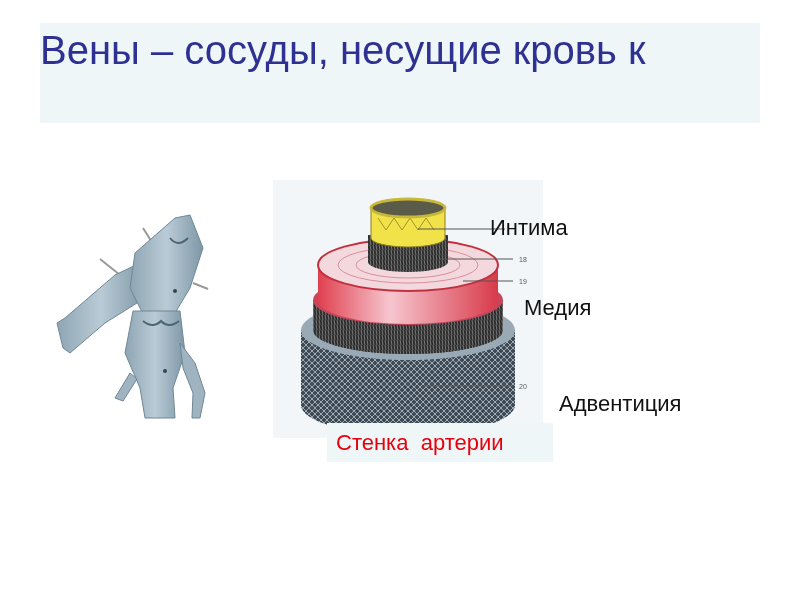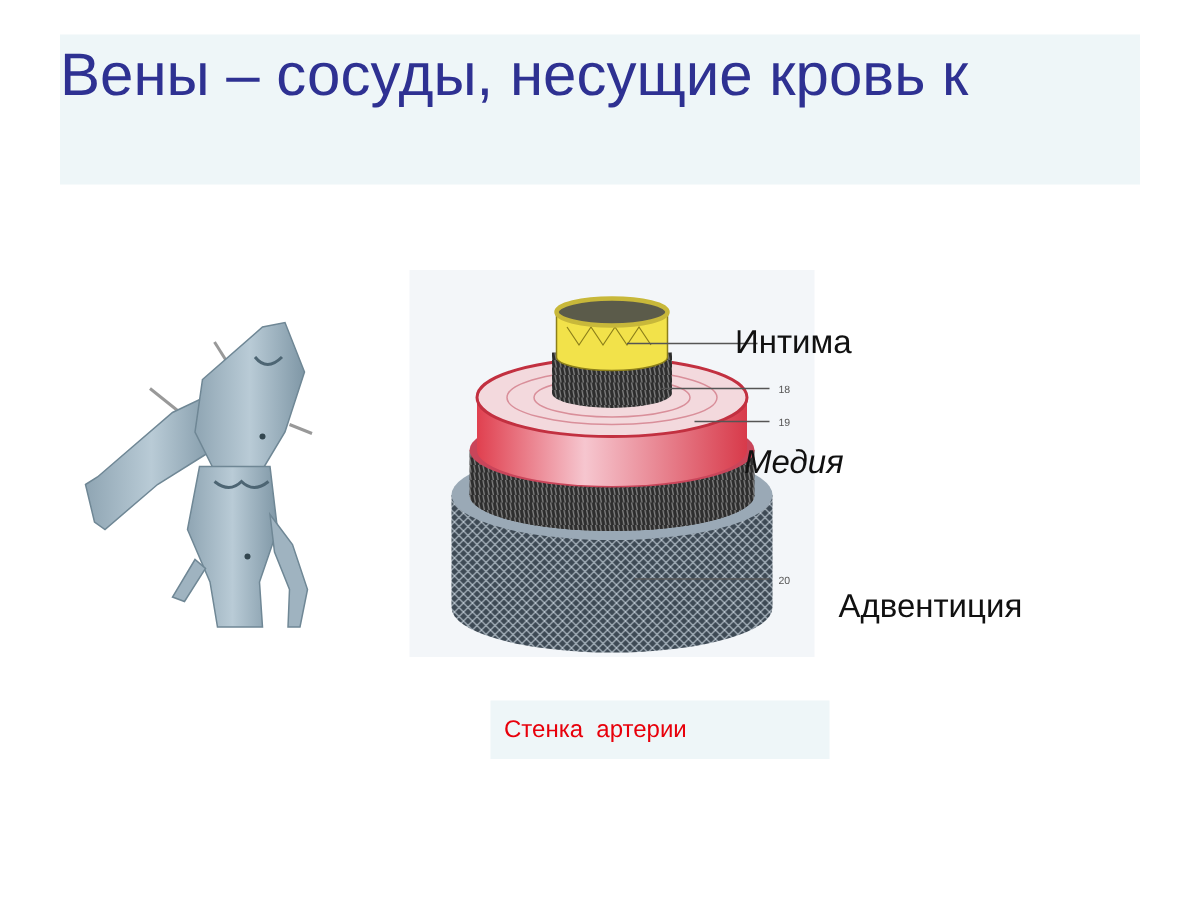--- a/index.html
+++ b/index.html
@@ -4,21 +4,21 @@
   <style>
     html, body { margin: 0; padding: 0; background: #ffffff; }
     body { width: 800px; height: 600px; position: relative; overflow: hidden; font-family: "Liberation Sans", sans-serif; }
     .title-band { position: absolute; left: 40px; top: 23px; width: 720px; height: 100px; background: #eef6f8; }
     .title { position: absolute; left: 40px; top: 26px; width: 720px; text-align: left; font-size: 40px; line-height: 48px; color: #2e3192; }
     .title .red { color: #e8000b; font-style: italic; }
     .title .blk { color: #111111; font-style: italic; }
     .vein-box { position: absolute; left: 45px; top: 193px; width: 190px; height: 230px; }
     .artery-box { position: absolute; left: 273px; top: 180px; width: 270px; height: 258px; background: #f3f6f9; }
     .label { position: absolute; font-size: 22px; color: #111; }
-    .caption { position: absolute; left: 327px; top: 467px; width: 226px; height: 39px; background: #eef6f8; color: #e8000b; font-size: 16px; line-height: 39px; text-indent: 9px; white-space: pre; }
+    .caption { position: absolute; left: 327px; top: 423px; width: 226px; height: 39px; background: #eef6f8; color: #e8000b; font-size: 22px; line-height: 39px; text-indent: 9px; white-space: pre; }
     .num { font-size: 7px; fill: #555; font-family: "Liberation Sans", sans-serif; }
   </style>
 </head>
 <body>
 
 <div class="title-band"></div>
 <div class="title">
   <div>Вены – сосуды, несущие кровь к</div>
 </div>
 
@@ -93,16 +93,16 @@
     <line x1="168" y1="79" x2="240" y2="79" stroke="#555" stroke-width="1"></line>
     <text class="num" x="246" y="82">18</text>
     <line x1="190" y1="101" x2="240" y2="101" stroke="#555" stroke-width="1"></line>
     <text class="num" x="246" y="104">19</text>
     <line x1="150" y1="206" x2="240" y2="206" stroke="#555" stroke-width="1"></line>
     <text class="num" x="246" y="209">20</text>
   </svg>
 </div>
 
 <div class="label" style="left:474px; top:215px;margin-left:16px;">Интима</div>
-<div class="label" style="left:496px; top:295px;font-style:italic;">Медия</div>
+<div class="label" style="left:524px; top:295px;">Медия</div>
 <div class="label" style="left:515px; top:391px;margin-left:44px;">Адвентиция</div>
 
 <div class="caption">Стенка  артерии</div>
 
 </body></html>

